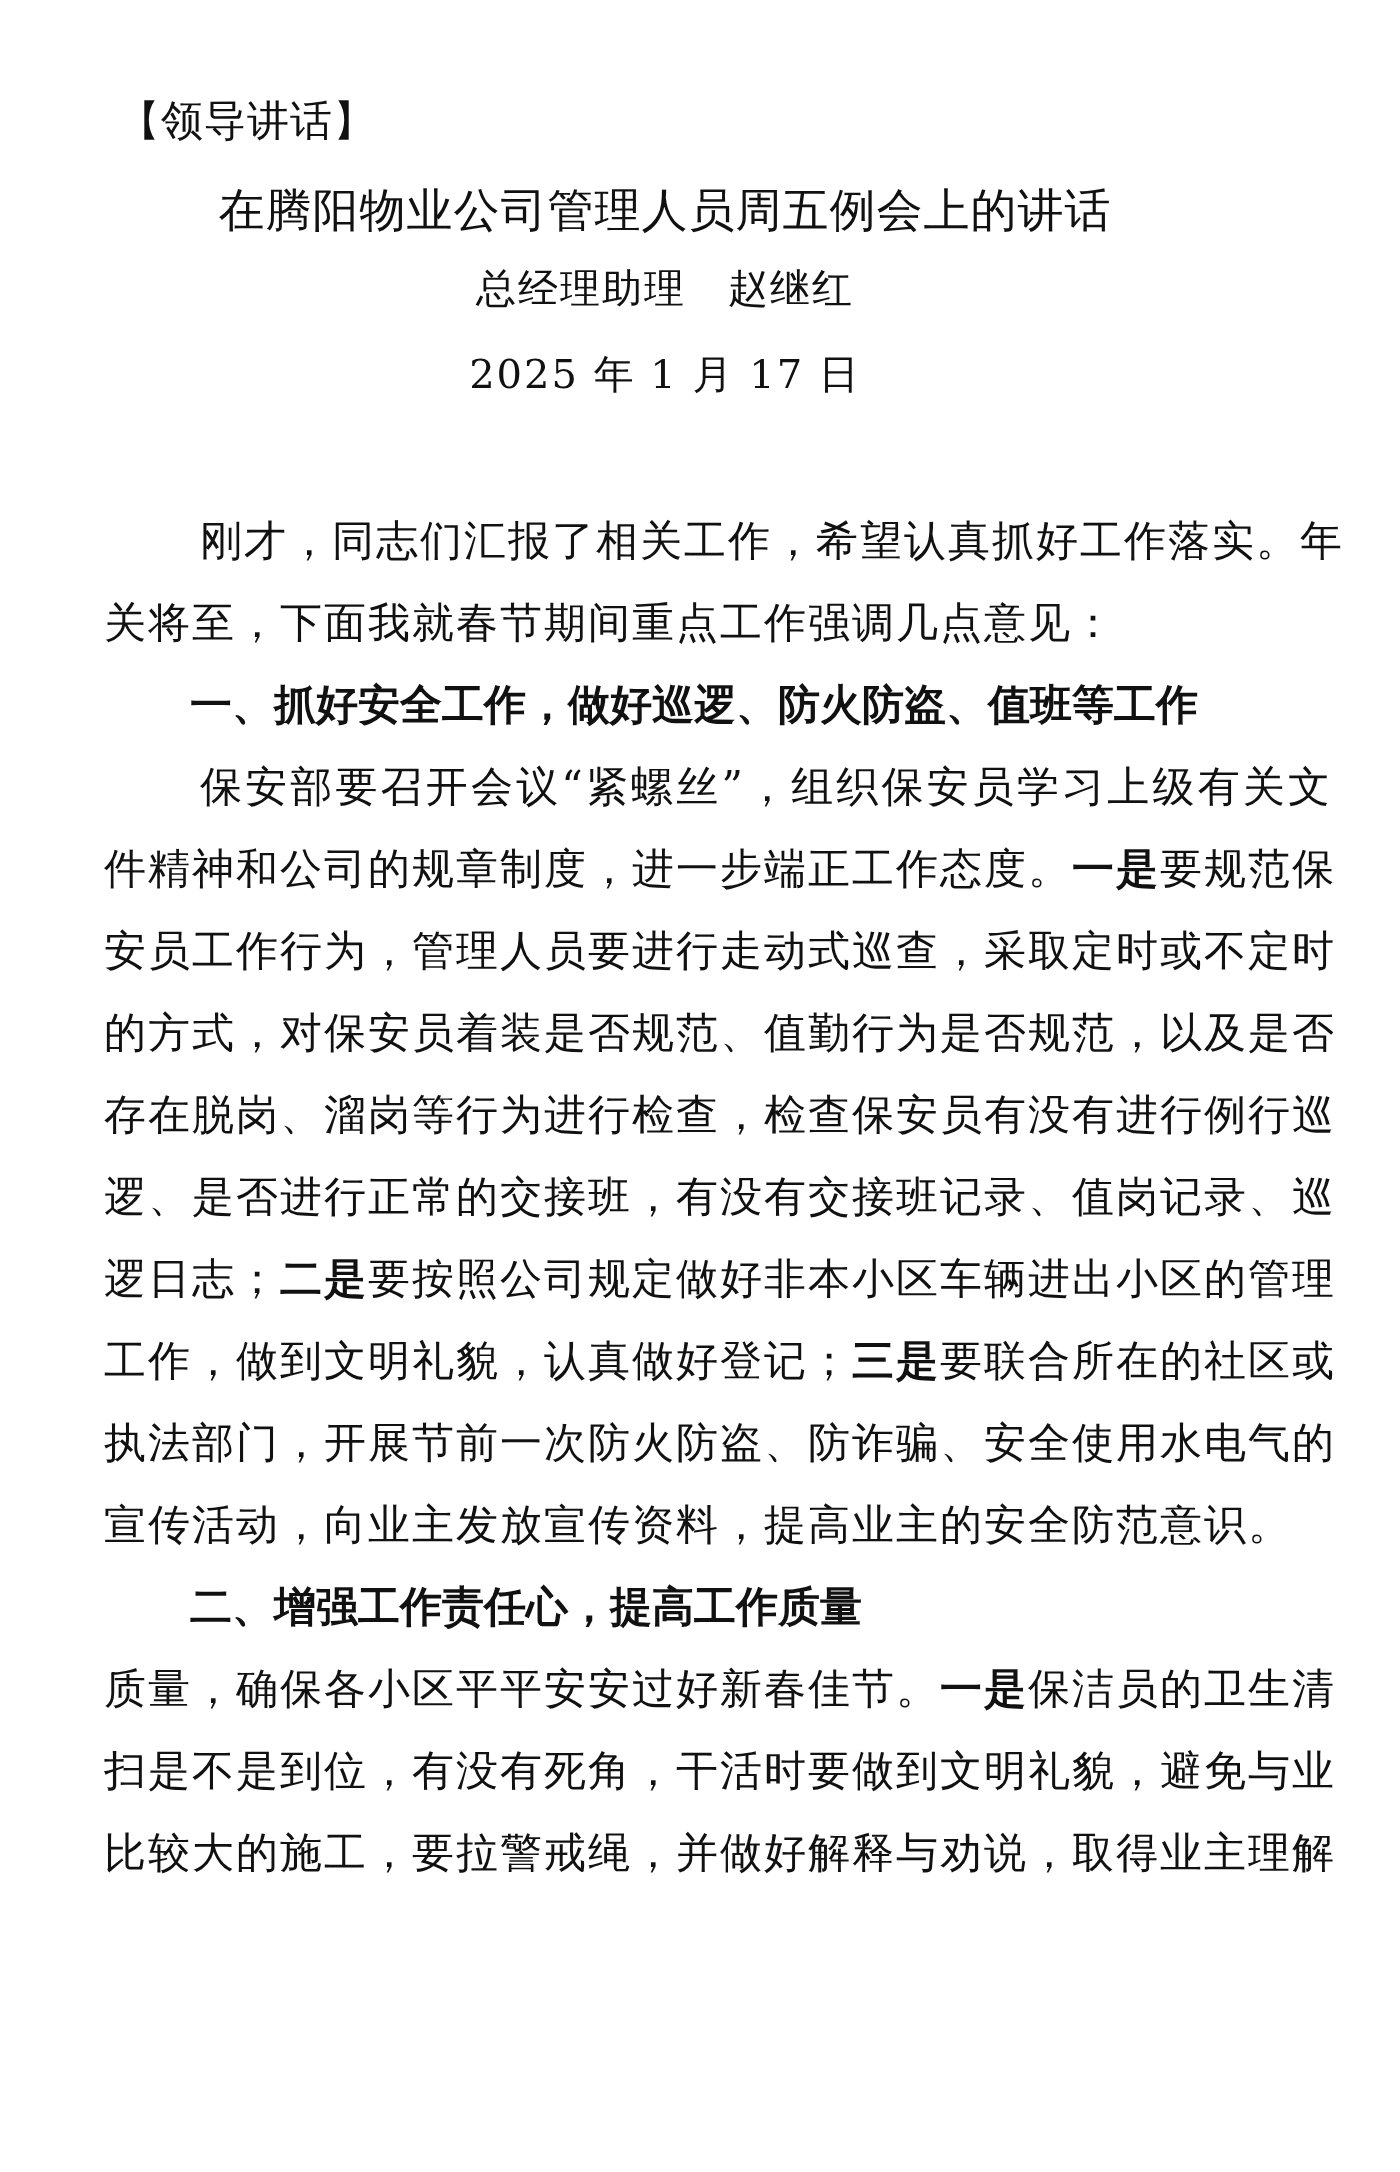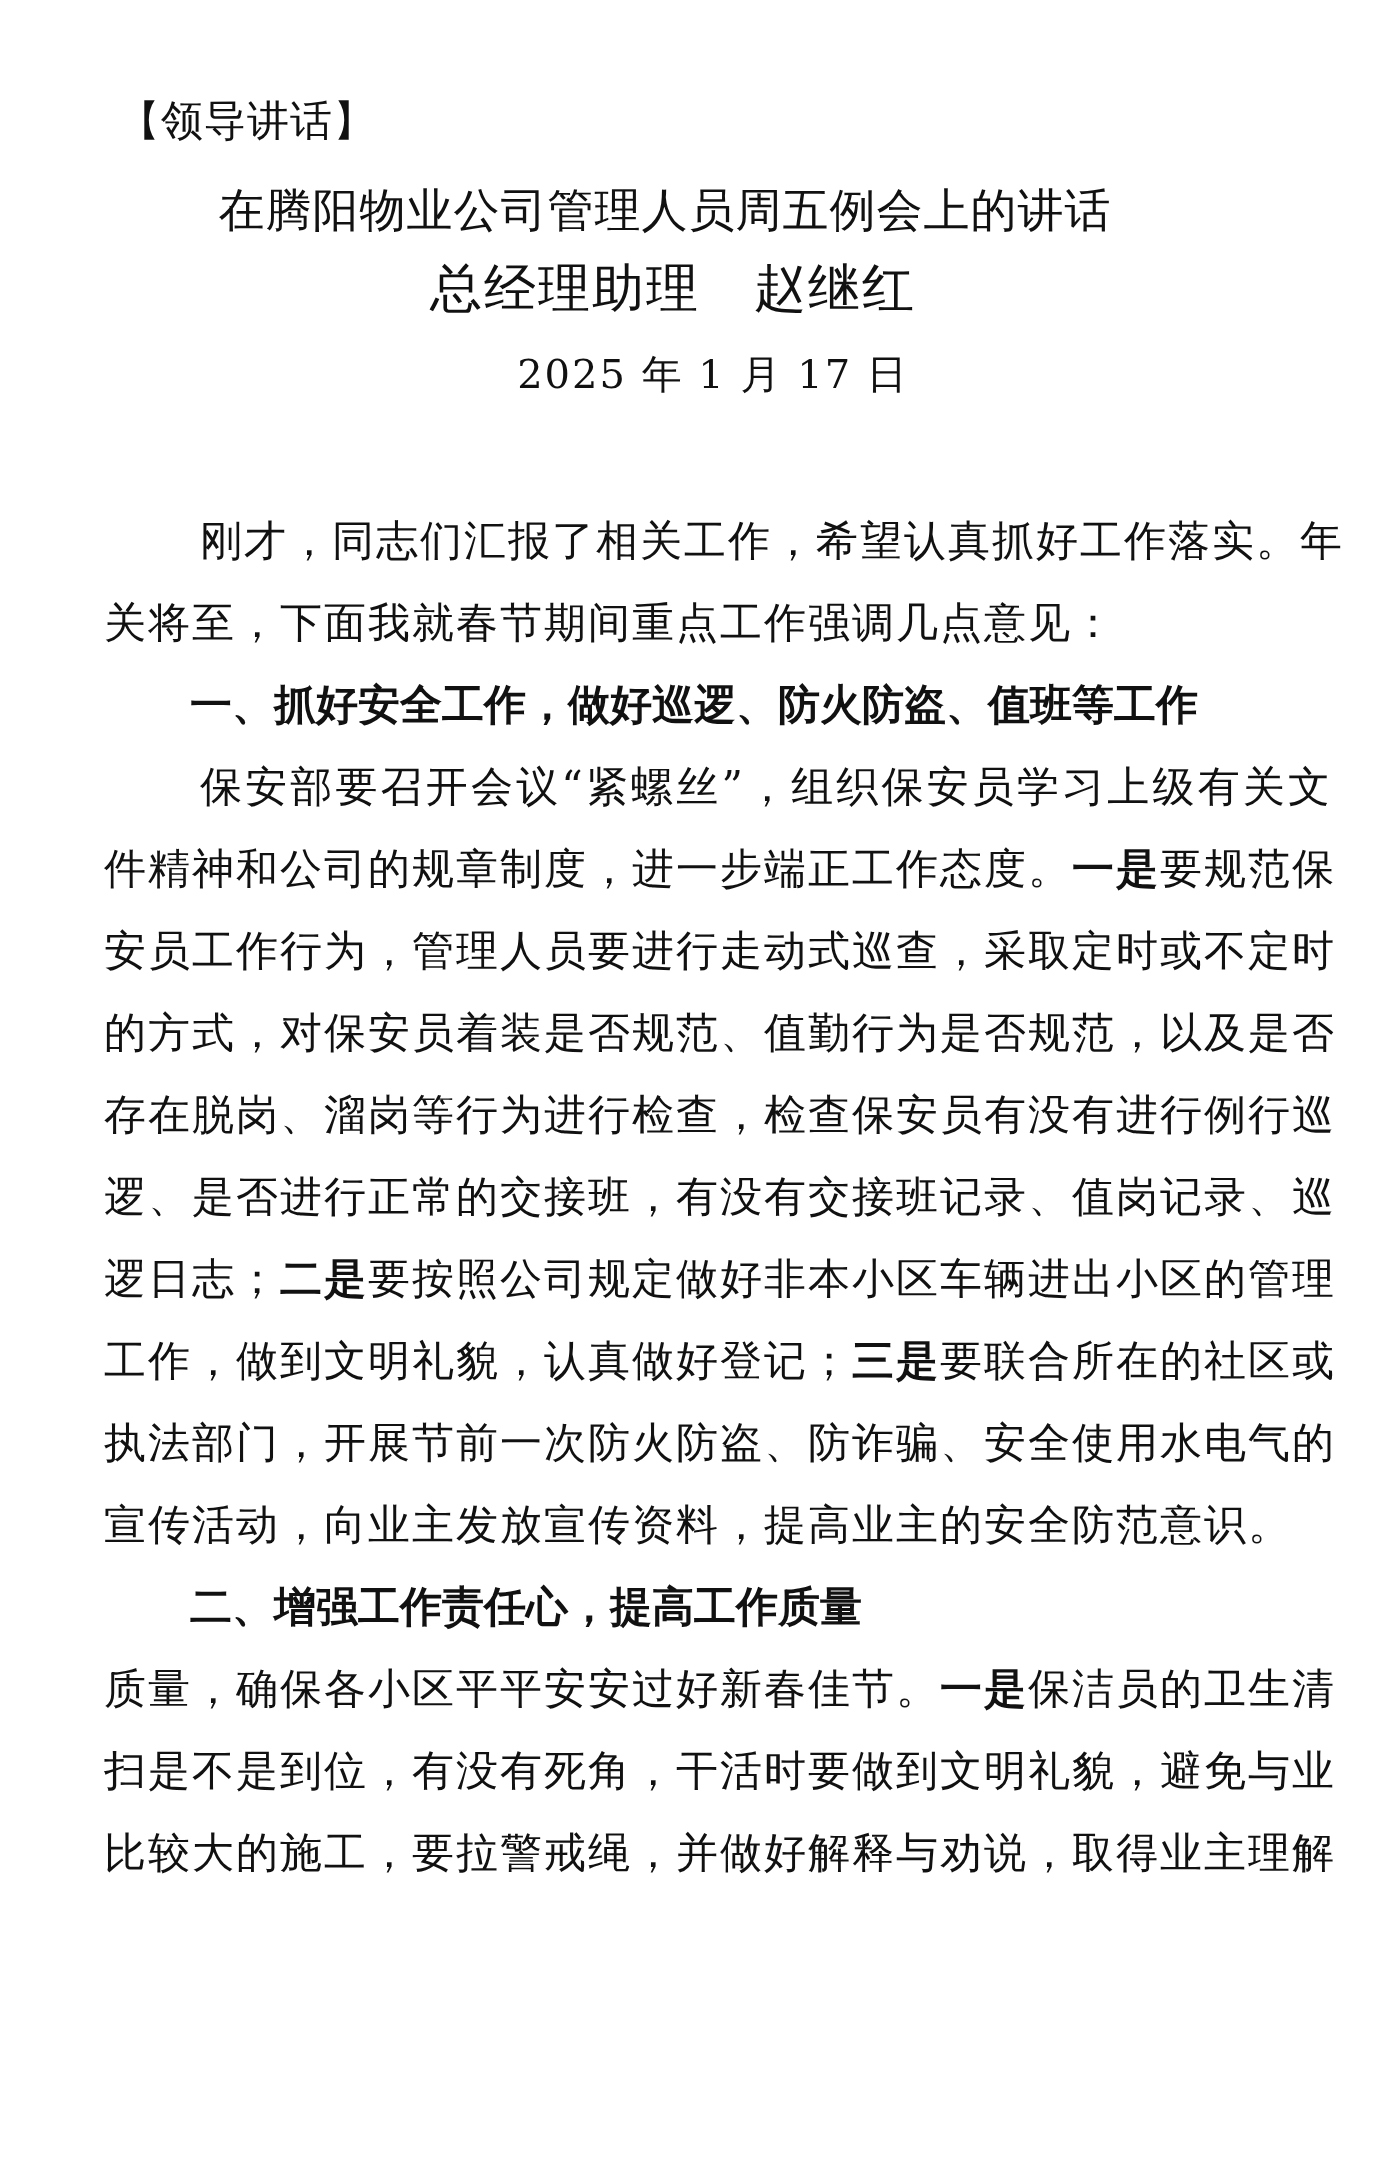--- a/index.html
+++ b/index.html
@@ -3,24 +3,24 @@
 <meta charset="utf-8">
 <style>
   html, body { margin: 0; padding: 0; background: #ffffff; }
   body { width: 1400px; height: 2172px; position: relative; overflow: hidden;
          font-family: "DejaVu Serif", "Liberation Serif", serif; color: #111; }
   .tag { position: absolute; left: 118px; top: 96px; font-size: 42px; line-height: 50px;
          font-family: "DejaVu Sans", "Liberation Sans", sans-serif; font-weight: normal; letter-spacing: 1px; }
   .title { position: absolute; left: 0; width: 1330px; top: 180px; text-align: center;
            font-size: 46px; line-height: 60px; font-family: "DejaVu Sans", "Liberation Sans", sans-serif;
            letter-spacing: 1px; }
-  .author { position: absolute; left: 8px; width: 1330px; top: 262px; text-align: center;
-            font-size: 52px; line-height: 52px; letter-spacing: 2px; }
+  .author { position: absolute; left: 0; width: 1330px; top: 262px; text-align: center;
+            font-size: 40px; line-height: 52px; letter-spacing: 2px; }
   .date { position: absolute; left: 0; width: 1330px; top: 348px; text-align: center;
-          font-size: 40px; line-height: 52px; letter-spacing: 2px; margin-left: 48px; }
+          font-size: 40px; line-height: 52px; letter-spacing: 2px; }
   .body { position: absolute; left: 104px; top: 506px; width: 1228px; }
   .line { height: 82px; font-size: 42px; line-height: 70px; white-space: nowrap;
           text-align: justify; text-align-last: justify; letter-spacing: 2px; }
   .line.indent { padding-left: 96px; }
   .line.short { text-align-last: left; }
   .line.heading { font-family: "DejaVu Sans", "Liberation Sans", sans-serif; font-weight: bold;
                   padding-left: 86px; text-align-last: left; letter-spacing: 0px; }
   .b { font-weight: bold; font-family: "DejaVu Sans", "Liberation Sans", sans-serif; }
 </style>
 </head>

